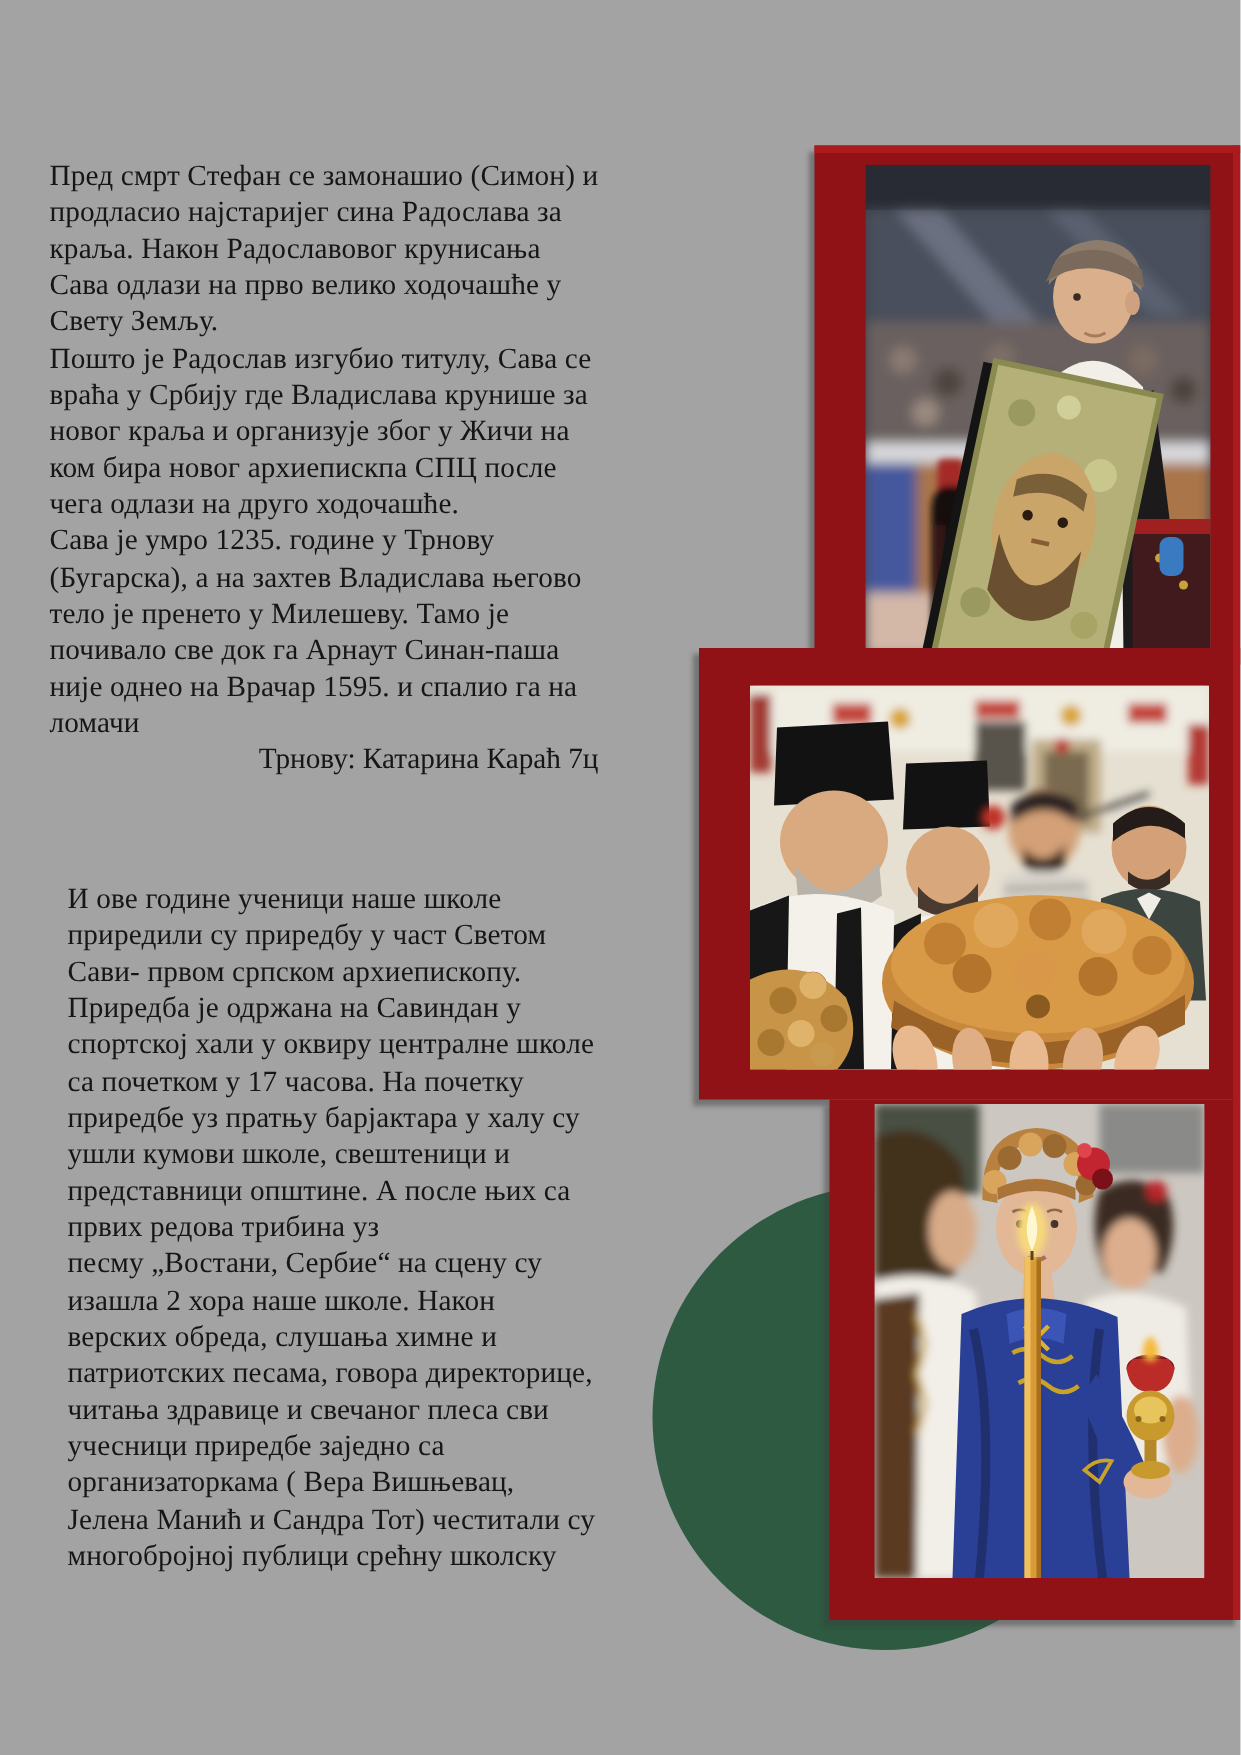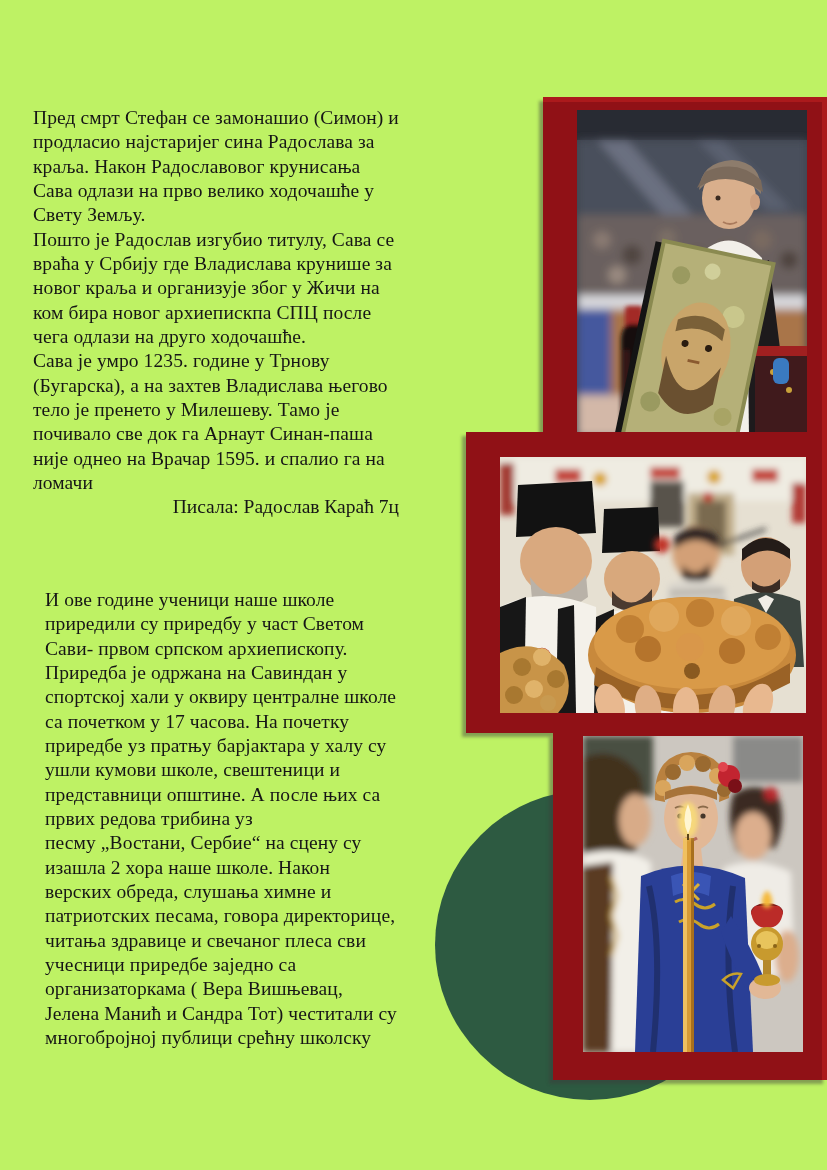--- a/index.html
+++ b/index.html
@@ -1,17 +1,17 @@
 <!DOCTYPE html>
 <html lang="sr"><head>
 <meta charset="utf-8">
 <style>
   html,body{margin:0;padding:0;background:#ffffff;}
   .page{
-    position:relative;width:827px;height:1170px;background:#bef264;
+    position:relative;width:827px;height:1170px;background:#a3a3a3;
     overflow:hidden;font-family:"Liberation Serif", serif;color:#161616;
   }
   .abs{position:absolute;box-sizing:border-box;}
   
   .green-circle{
     left:435px;top:790px;width:310px;height:310px;border-radius:50%;
     background:#2d5a41;
   }
   .red-block{
     background:#901116;
@@ -314,21 +314,21 @@
 новог краља и организује због у Жичи на
 ком бира новог архиепискпа СПЦ после
 чега одлази на друго ходочашће.
 Сава је умро 1235. године у Трнову
 (Бугарска), а на захтев Владислава његово
 тело је пренето у Милешеву. Тамо је
 почивало све док га Арнаут Синан-паша
 није однео на Врачар 1595. и спалио га на
 ломачи</div>
 
-  <div class="abs" id="byline">Писала: Радослав Караћ 7ц</div>
+  <div class="abs" id="byline">Трнову: Катарина Караћ 7ц</div>
 
   <div class="abs article" id="article2">И ове године ученици наше школе
 приредили су приредбу у част Светом
 Сави- првом српском архиепископу.
 Приредба је одржана на Савиндан у
 спортској хали у оквиру централне школе
 са почетком у 17 часова. На почетку
 приредбе уз пратњу барјактара у халу су
 ушли кумови школе, свештеници и
 представници општине. А после њих са

